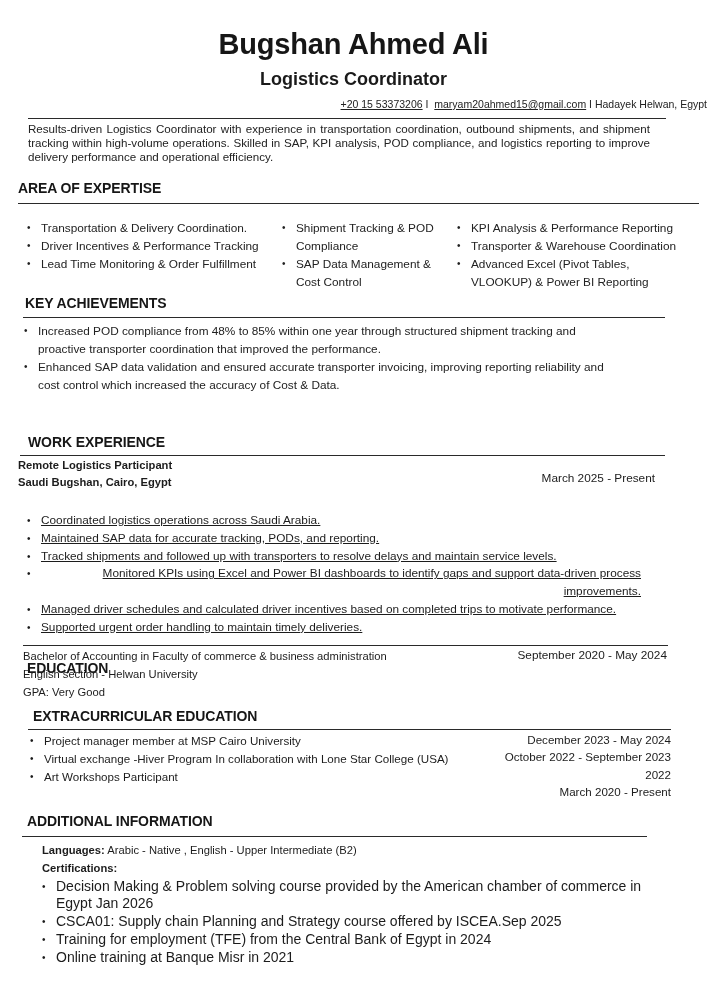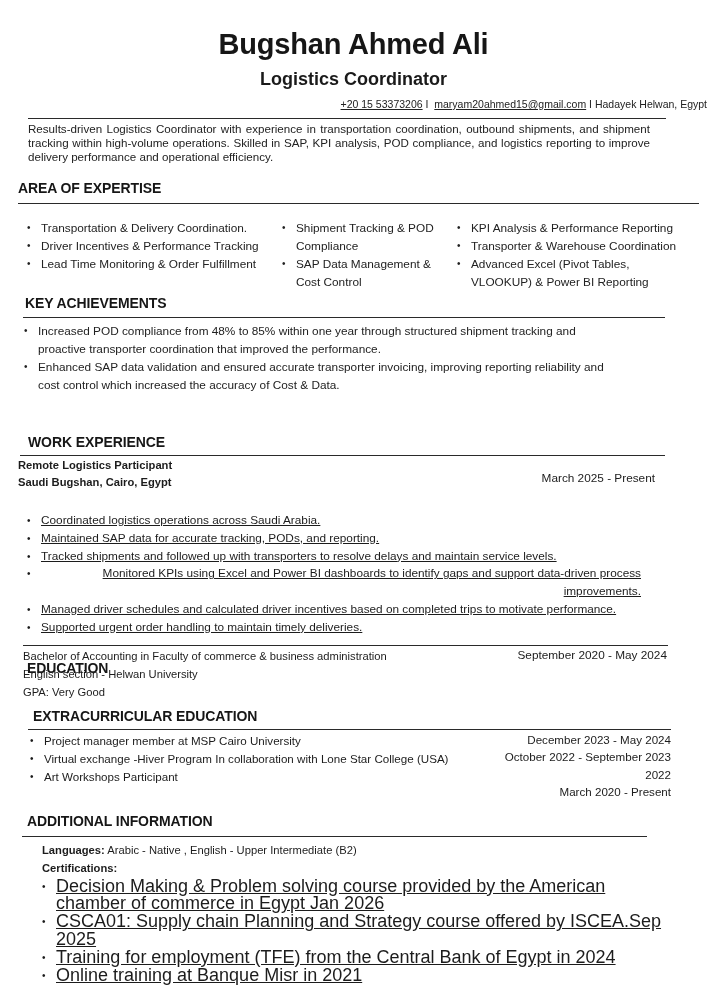--- a/index.html
+++ b/index.html
@@ -121,19 +121,19 @@
   <div>October 2022 - September 2023</div>
   <div>2022</div>
   <div>March 2020 - Present</div>
 </div>
 
 <div class="sec-title" style="left:27px; top:813px;">ADDITIONAL INFORMATION</div>
 <div class="hr" style="left:22px; width:625px; top:836px;"></div>
 <div class="abs addl">
   <div><b>Languages:</b><span> Arabic - Native , English - Upper Intermediate (B2)</span></div>
   <div><b>Certifications:</b></div>
-  <ul class="bl cert" style="font-size:18px;text-decoration:underline;">
+  <ul class="bl cert" style="font-size:14px;">
     <li style="width:610px;">Decision Making &amp; Problem solving course provided by the American chamber of commerce in Egypt Jan 2026</li>
     <li>CSCA01: Supply chain Planning and Strategy course offered by ISCEA.Sep 2025</li>
     <li>Training for employment (TFE) from the Central Bank of Egypt in 2024</li>
     <li>Online training at Banque Misr in 2021</li>
   </ul>
 </div>
 
 </body></html>

